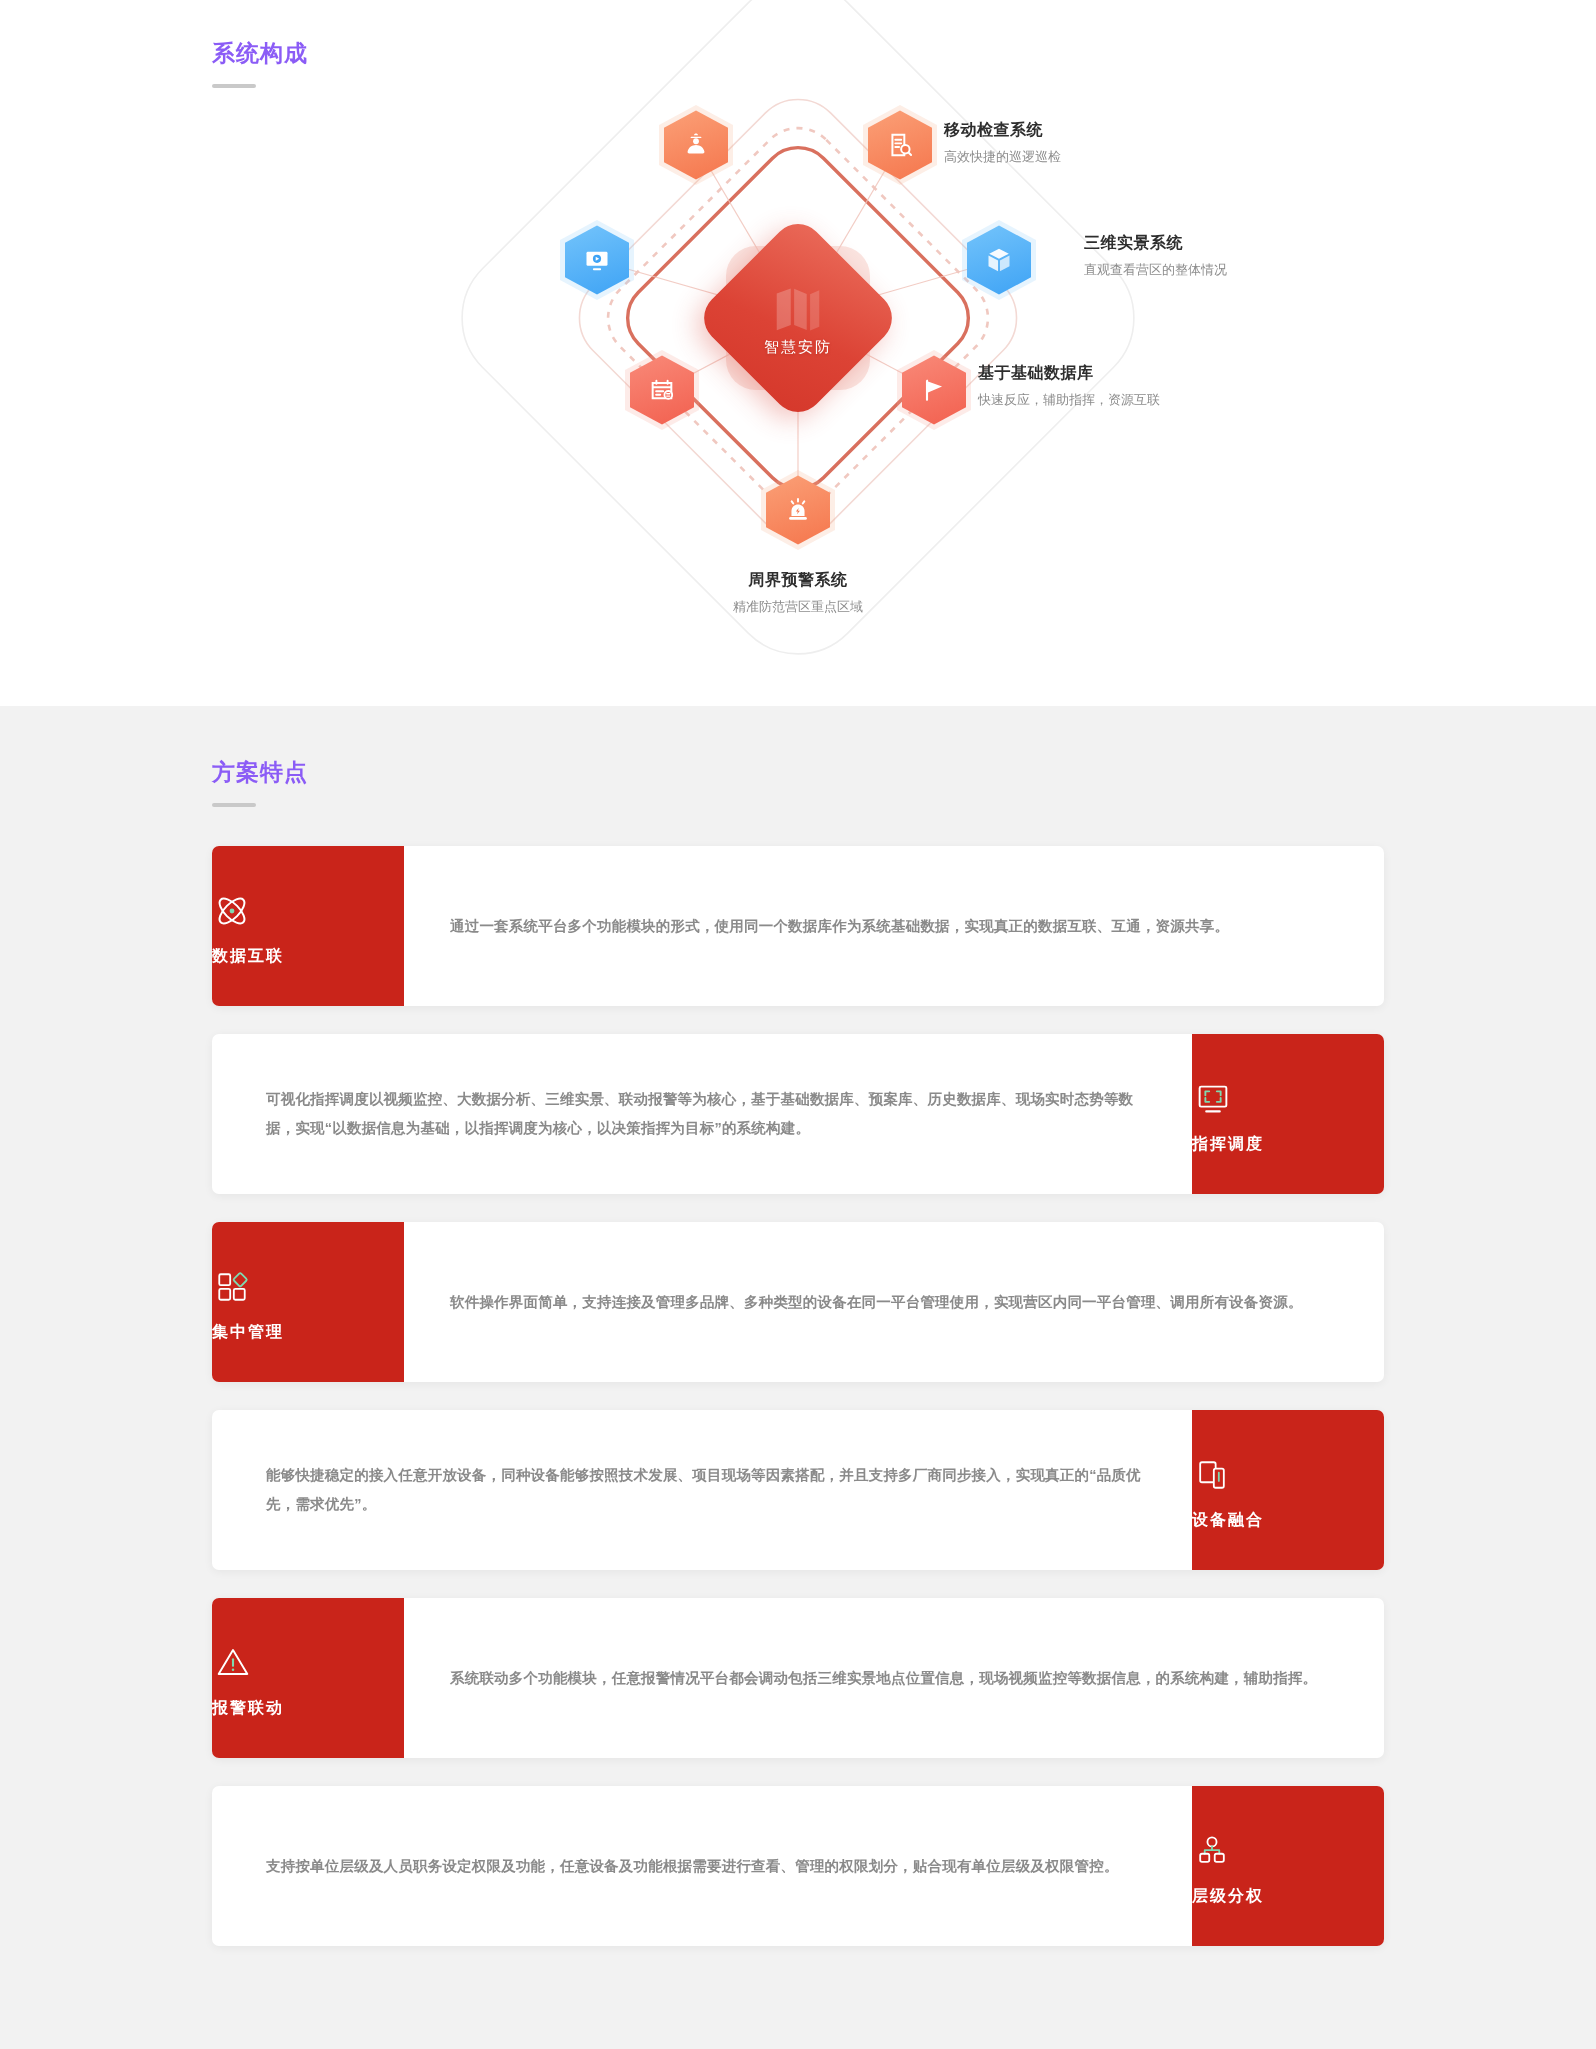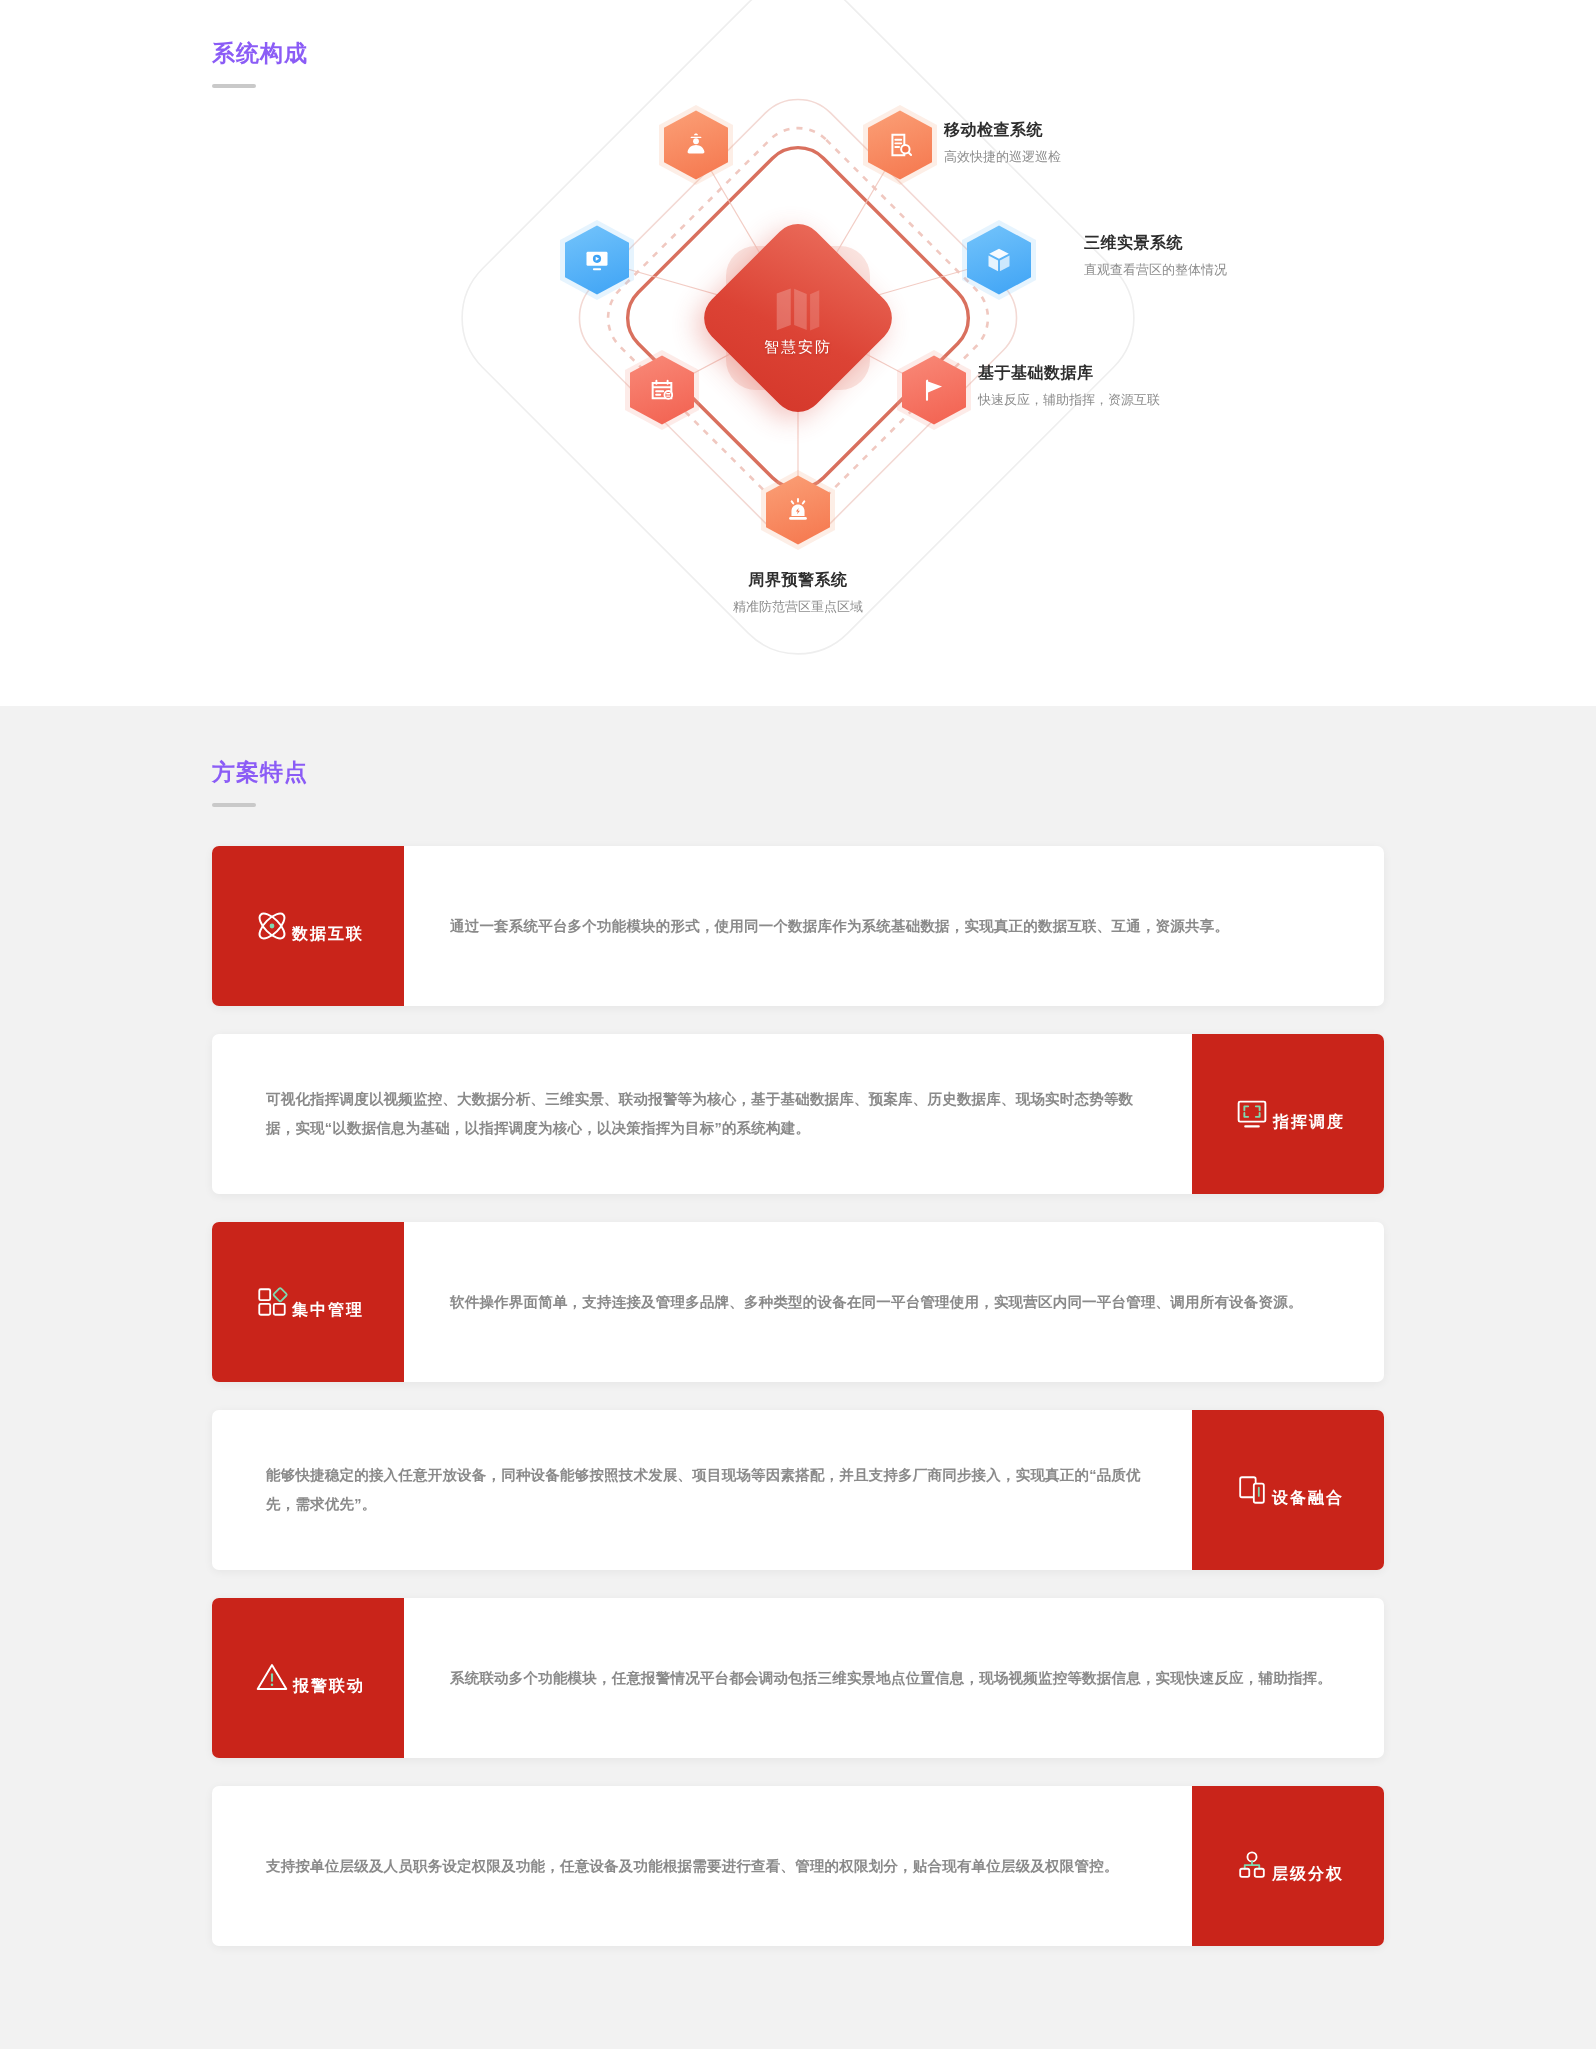--- a/index.html
+++ b/index.html
@@ -148,22 +148,22 @@
     overflow: hidden;
   }
   .card:last-child { margin-bottom: 0; }
   .card.right-badge { flex-direction: row-reverse; }
 
   .badge {
     width: 192px;
     flex: 0 0 192px;
     background: #c9241a;
     display: flex;
-    flex-direction: row;
-    align-items: center;
+    flex-direction: column;
+    align-items: flex-start;
     justify-content: center;
   }
   .badge-icon { height: 44px; display:flex; align-items:center; justify-content:center; }
   .badge-label {
     color: #ffffff;
     font-size: 16px;
     font-weight: 700;
     letter-spacing: 2px;
     margin-top: 15px;
     line-height: 1;
@@ -445,21 +445,21 @@
         <span class="badge-icon">
           <svg width="42" height="42" viewBox="0 0 44 44" fill="none" stroke="#ffffff" stroke-width="2" stroke-linejoin="round">
             <path d="M22 8.5 37 33.5H7z"></path>
             <path d="M22 18v7" stroke="#7fd9b0" stroke-width="2.2" stroke-linecap="round"></path>
             <circle cx="22" cy="29" r="1.3" fill="#7fd9b0" stroke="none"></circle>
           </svg>
         </span>
         <span class="badge-label">报警联动</span>
       </div>
       <div class="card-body pad-left">
-        <p class="card-text">系统联动多个功能模块，任意报警情况平台都会调动包括三维实景地点位置信息，现场视频监控等数据信息，实现快速反应，辅助指挥。</p>
+        <p class="card-text">系统联动多个功能模块，任意报警情况平台都会调动包括三维实景地点位置信息，现场视频监控等数据信息，的系统构建，辅助指挥。</p>
       </div>
     </div>
 
     <div class="card right-badge">
       <div class="badge">
         <span class="badge-icon">
           <svg width="40" height="40" viewBox="0 0 44 44" fill="none" stroke="#ffffff" stroke-width="2">
             <circle cx="22" cy="12" r="5"></circle>
             <path d="M22 17v4M14 21h16M14 21v4M30 21v4" stroke="#7fd9b0" stroke-width="2" stroke-linecap="round"></path>
             <rect x="9" y="25" width="10" height="9" rx="2"></rect>

